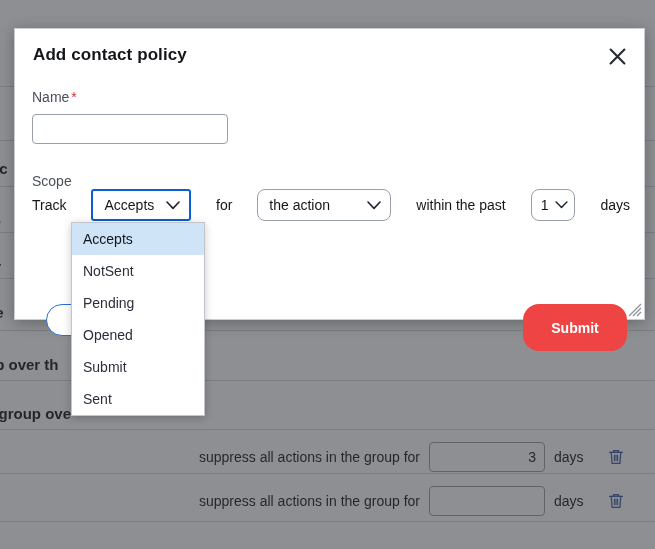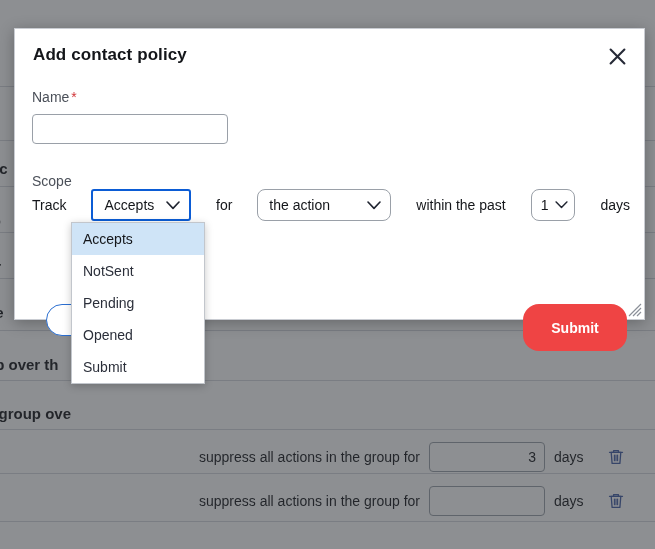--- a/index.html
+++ b/index.html
@@ -363,13 +363,14 @@
     </svg>
   </div>
 </div>
 
 <div id="dropdown">
     <div class="opt selected">Accepts</div>
     <div class="opt">NotSent</div>
     <div class="opt">Pending</div>
     <div class="opt">Opened</div>
     <div class="opt">Submit</div>
+    <div class="opt">Sent</div>
   </div>
 
 </body></html>

